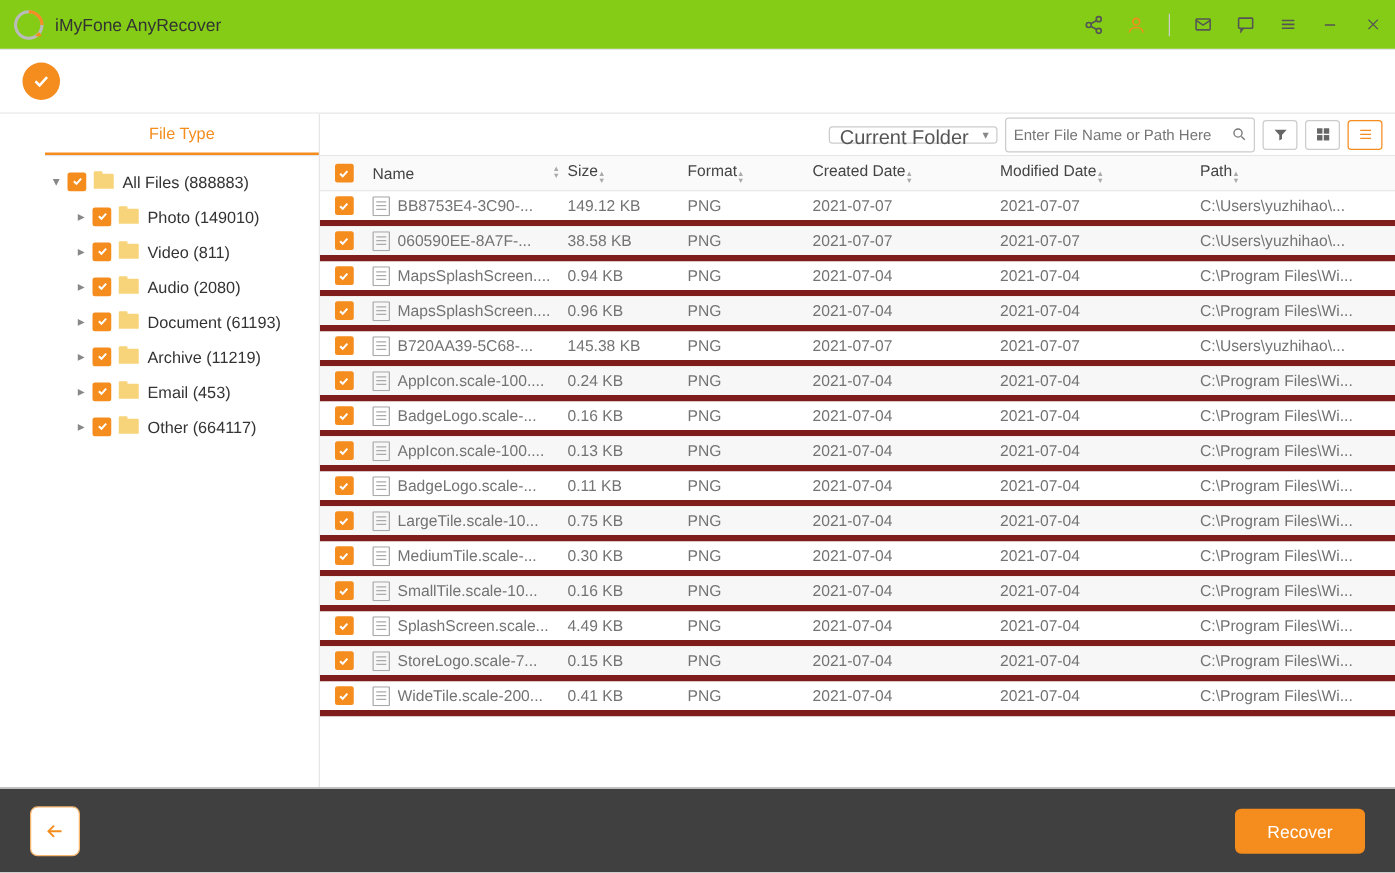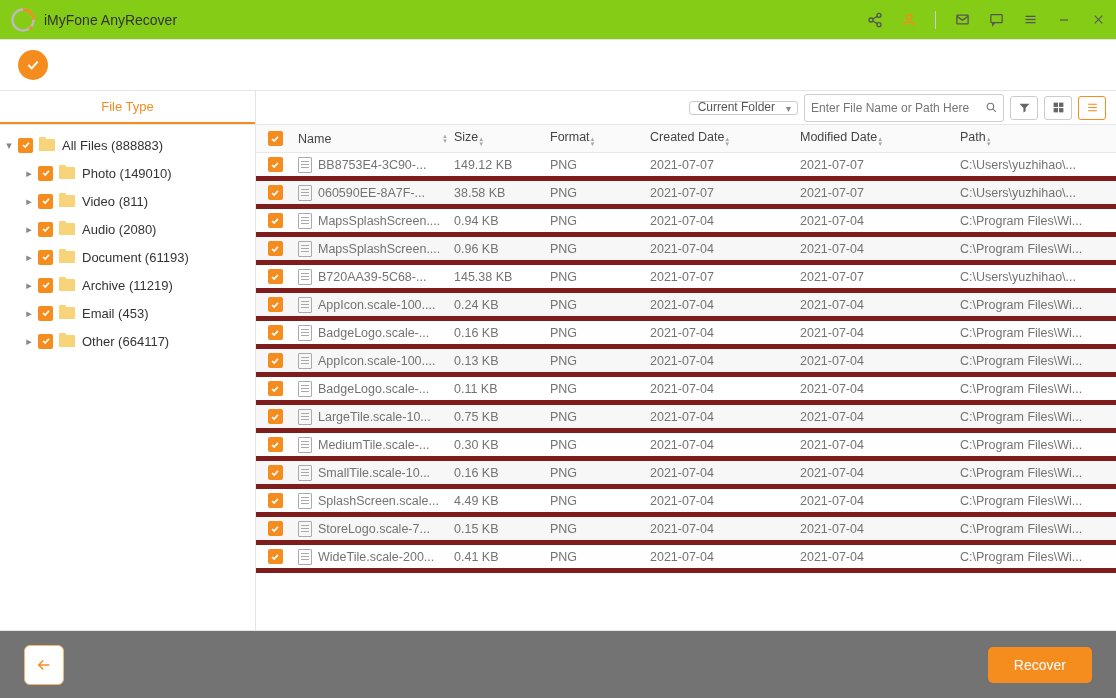--- a/index.html
+++ b/index.html
@@ -17,39 +17,39 @@
 
 .statusbar { height: 50px; display:flex; align-items:center; padding: 0 18px; }
 .statusbar .check { width:30px; height:30px; border-radius:50%; background:#f58c1e; display:flex; align-items:center; justify-content:center; margin-right:14px; }
 .statusbar .check svg { stroke:#fff; }
 .statusbar .msg { font-size:13.5px; color:#444; }
 
 
 .main { flex:1; display:flex; border-top:1px solid #e5e5e5; min-height:0; }
 
 
-.sidebar { width: 256px; border-right:1px solid #e5e5e5; display:flex; flex-direction:column; background:#fff; }
+.sidebar { width: 256px; border-right:1px solid #e5e5e5; display:flex; flex-direction:column; background:#fff;padding-left:36px; }
 .tabs { height:34px; display:flex; border-bottom:1px solid #e5e5e5; }
 .tab { flex:1; display:flex; align-items:center; justify-content:center; font-size:13px; color:#666; cursor:pointer; }
 .tab.active { color:#f58c1e; border-bottom:2px solid #f58c1e; }
 .tree { flex:1; padding:6px 0; overflow:auto; }
 .tree-row { display:flex; align-items:center; height:28px; padding-left:6px; cursor:pointer; }
 .tree-row.root { padding-left:2px; }
 .tree-row .caret { width:14px; text-align:center; color:#888; font-size:11px; }
 .tree-row .cb { width:15px; height:15px; background:#f58c1e; border-radius:2px; display:flex; align-items:center; justify-content:center; margin:0 6px 0 2px; }
 .tree-row .cb svg { stroke:#fff; }
 .tree-row .fld { width:16px; height:12px; background:#f7d479; border-radius:1px 1px 0 0; margin-right:7px; position:relative; }
 .tree-row .fld::before { content:""; position:absolute; top:-2px; left:0; width:7px; height:3px; background:#f7d479; border-radius:1px 1px 0 0; }
 .tree-row .lbl { font-size:13px; color:#333; }
 .tree-row.child { padding-left:22px; }
 
 
 .content { flex:1; display:flex; flex-direction:column; min-width:0; }
 .toolbar { height:34px; display:flex; align-items:center; justify-content:flex-end; padding:0 10px; gap:6px; border-bottom:1px solid #e5e5e5; }
-.select-cf { height:14px; border:1px solid #ccc; border-radius:3px; padding:0 22px 0 8px; font-size:12px; color:#555; position:relative; display:flex; align-items:flex-end; }
+.select-cf { height:14px; border:1px solid #ccc; border-radius:3px; padding:0 22px 0 8px; font-size:16px; color:#555; position:relative; display:flex; align-items:flex-start; }
 .select-cf::after { content:"▾"; position:absolute; right:6px; color:#888; font-size:10px; }
 .searchwrap { height:28px; border:1px solid #ccc; border-radius:3px; display:flex; align-items:center; width:200px; }
 .searchwrap input { border:none; outline:none; flex:1; padding:0 6px; font-size:12px; color:#555; background:transparent; }
 .searchwrap .sicon { width:24px; display:flex; align-items:center; justify-content:center; color:#777; }
 .tb-btn { width:28px; height:24px; border:1px solid #ccc; border-radius:3px; display:flex; align-items:center; justify-content:center; color:#666; cursor:pointer; }
 .tb-btn.active { color:#f58c1e; border-color:#f58c1e; }
 
 
 .table { flex:1; overflow:auto; }
 .thead, .trow { display:flex; align-items:center; height:28px; }
@@ -63,21 +63,21 @@
 .col-cdate { width:150px; }
 .col-mdate { width:160px; }
 .col-path { flex:1; overflow:hidden; white-space:nowrap; text-overflow:ellipsis; padding-right:8px; }
 .fileico { width:14px; height:16px; border:1px solid #aaa; border-radius:1px; position:relative; flex-shrink:0; }
 .fileico::after { content:""; position:absolute; top:3px; left:2px; right:2px; height:1px; background:#aaa; box-shadow:0 3px 0 #aaa, 0 6px 0 #aaa; }
 .trow .cb, .thead .cb { width:15px; height:15px; background:#f58c1e; border-radius:2px; display:flex; align-items:center; justify-content:center; }
 .trow .cb svg, .thead .cb svg { stroke:#fff; }
 .thead .hsort { display:inline-flex; flex-direction:column; font-size:6px; color:#aaa; margin-left:auto; margin-right:6px; line-height:5px; }
 
 
-.footer { height:68px; border-top:1px solid #e5e5e5; display:flex; align-items:center; justify-content:space-between; padding:0 24px; background:#737373; }
+.footer { height:68px; border-top:1px solid #e5e5e5; display:flex; align-items:center; justify-content:space-between; padding:0 24px; background:#404040; }
 .back-btn { width:40px; height:40px; border:1px solid #f5b56e; border-radius:6px; display:flex; align-items:center; justify-content:center; color:#f58c1e; cursor:pointer; background:#fff; }
 .recover-btn { padding:10px 26px; background:#f58c1e; color:#fff; border-radius:5px; font-size:14px; cursor:pointer; }
 
 .ellip { overflow:hidden; white-space:nowrap; text-overflow:ellipsis; }
 </style>
 </head>
 <body>
 
 <div class="titlebar">
   <svg class="logo" viewBox="0 0 32 32">

